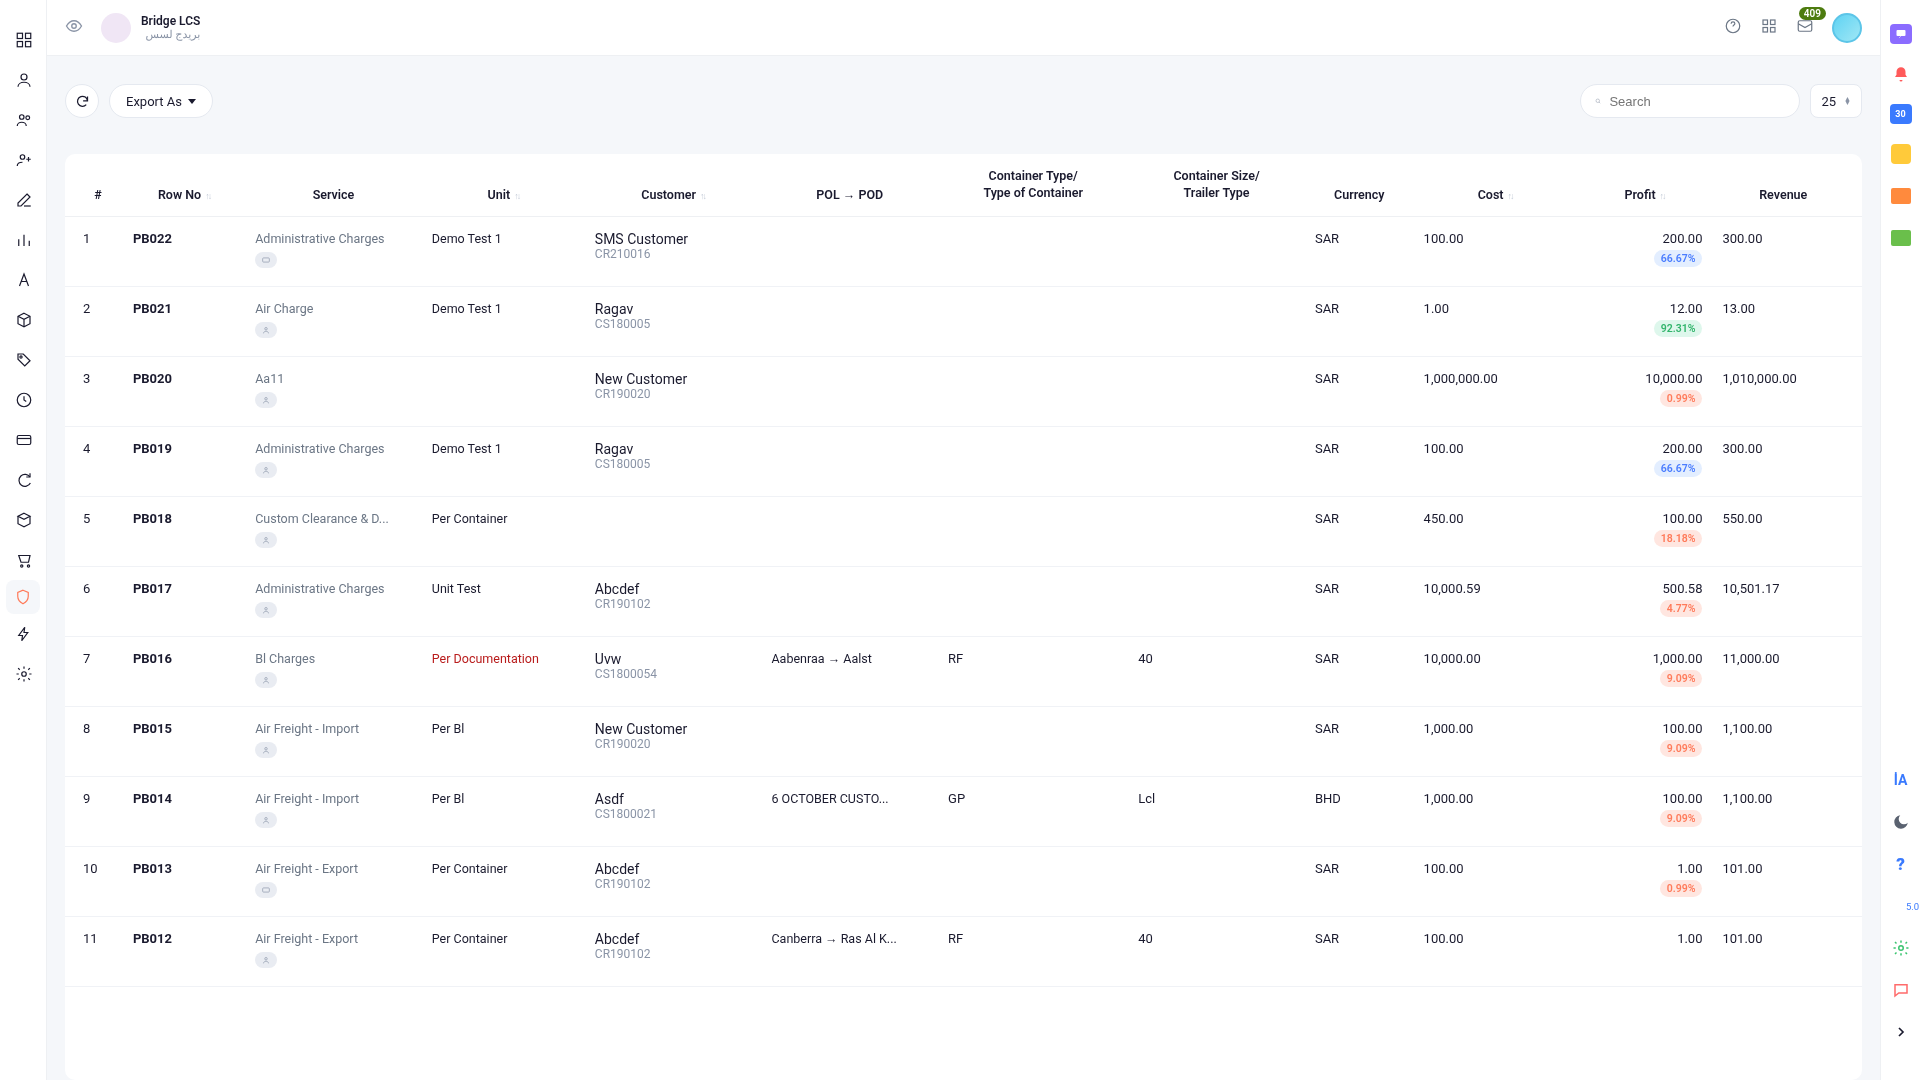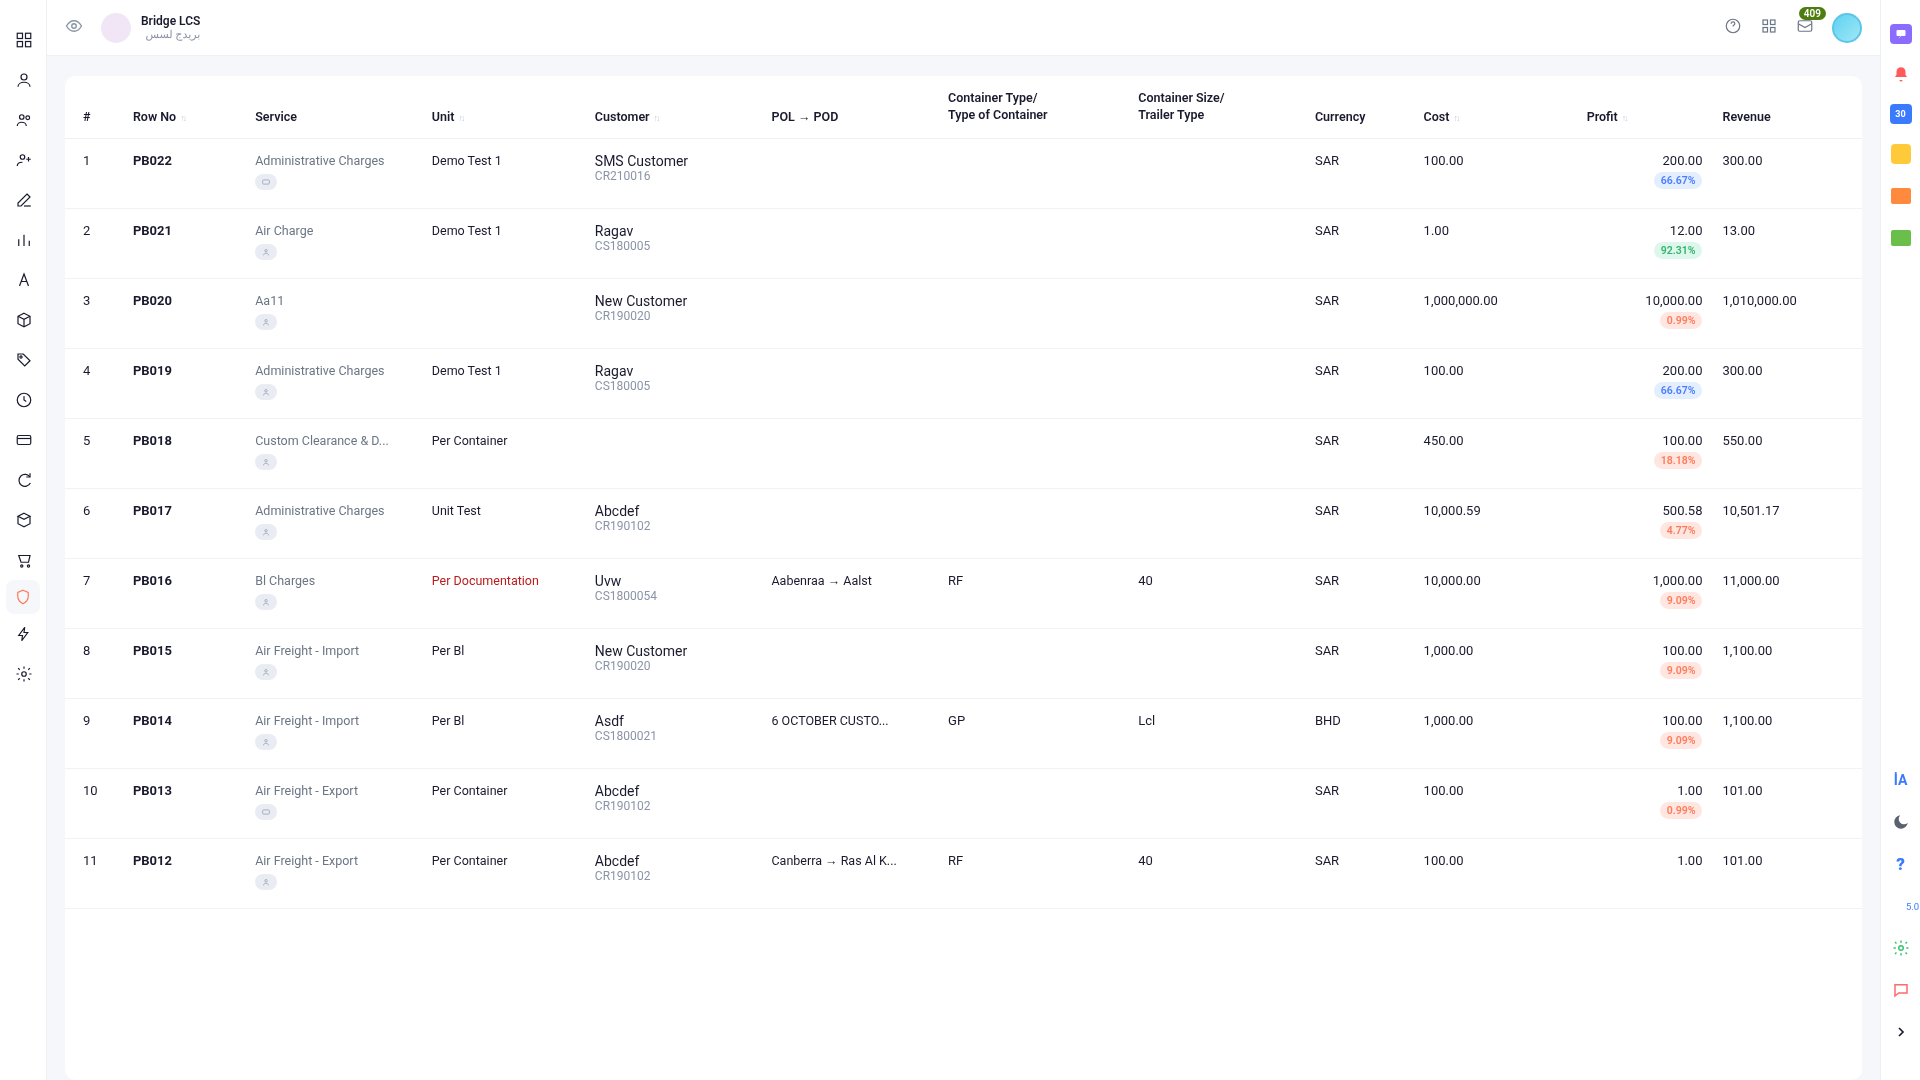--- a/index.html
+++ b/index.html
@@ -43,21 +43,21 @@
 .search-box svg { width:14px; height:14px; stroke:#8a94a6; fill:none; stroke-width:2; }
 .search-box input { border:none; outline:none; font-size:13px; flex:1; }
 .page-size { height:34px; padding:0 10px; border-radius:8px; background:#fff; border:1px solid #e5e9f0; display:flex; align-items:center; gap:8px; font-size:13px; cursor:pointer; }
 .updown { display:flex; flex-direction:column; line-height:4px; font-size:7px; color:#8a94a6; }
 
 
 .table-wrap { margin:0 18px; background:#fff; border-radius:10px; overflow-y:auto; flex:1; }
 .table-wrap::-webkit-scrollbar{width:10px}
 .table-wrap::-webkit-scrollbar-thumb{background:#ccd3de;border-radius:5px}
 table { width:100%; border-collapse:collapse; }
-thead th { text-align:left; font-size:12.5px; font-weight:600; color:#1a1a2e; padding:14px 10px; border-bottom:1px solid #eef0f3; vertical-align:bottom; white-space:nowrap; }
+thead th { text-align:center; font-size:12.5px; font-weight:600; color:#1a1a2e; padding:14px 10px; border-bottom:1px solid #eef0f3; vertical-align:bottom; white-space:nowrap; }
 thead th .sort { color:#c5ccd8; font-size:9px; margin-left:4px; letter-spacing:-2px; }
 th.right, td.right { }
 tbody tr { border-bottom:1px solid #f0f2f6; }
 tbody td { padding:14px 10px 18px; font-size:13px; vertical-align:top; }
 .rowno { font-weight:700; }
 .svc { display:flex; flex-direction:column; gap:6px; }
 .svc-name { color:#6b7685; font-size:12.5px; }
 .svc-ic { width:22px; height:16px; border-radius:10px; background:#e9ecf2; display:inline-flex; align-items:center; justify-content:center; }
 .svc-ic svg { width:10px; height:10px; stroke:#9aa3b4; fill:none; stroke-width:2; }
 .cust-name { font-weight:400; font-size:14px; }
@@ -226,20 +226,43 @@
               <rect x="3" y="5" width="18" height="14" rx="2"></rect>
               <path d="M3 9l9 5 9-5"></path>
             </svg>
           <span class="badge-count">409</span>
         </span>
         <div class="avatar"></div>
       </div>
     </div>
 
 
+    <div class="toolbar">
+      <div class="icon-btn">
+          <svg viewBox="0 0 24 24">
+            <path d="M20 11a8 8 0 10-2 6"></path>
+            <path d="M20 4v7h-7"></path>
+          </svg>
+        </div>
+      <div class="export-btn">
+        <span>Export As</span>
+        <span class="caret"></span>
+      </div>
+      <div class="search-box">
+        <svg viewBox="0 0 24 24">
+            <circle cx="11" cy="11" r="7"></circle>
+            <path d="M21 21l-5-5"></path>
+          </svg>
+        <input type="text" placeholder="Search" style="">
+      </div>
+      <div class="page-size">
+        <span>25</span>
+        <span class="updown">▲<br>▼</span>
+      </div>
+    </div>
 
     <div class="table-wrap">
       <table>
         <thead>
           <tr>
             <th style="width:38px;padding-left:18px">#</th>
             <th style="width:90px"><span>Row No</span><span class="sort">↑↓</span></th>
             <th style="width:130px">Service</th>
             <th style="width:120px"><span>Unit</span><span class="sort">↑↓</span></th>
             <th style="width:130px"><span>Customer</span><span class="sort">↑↓</span></th>

